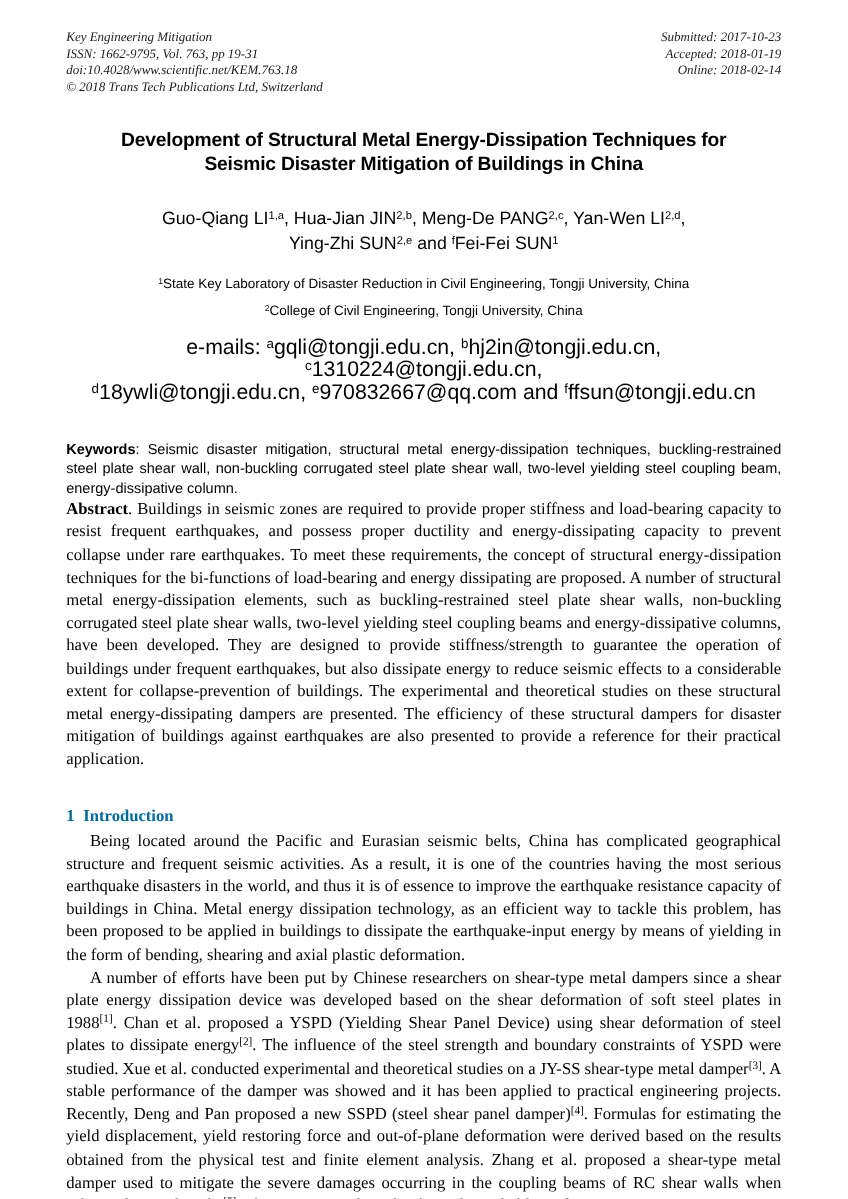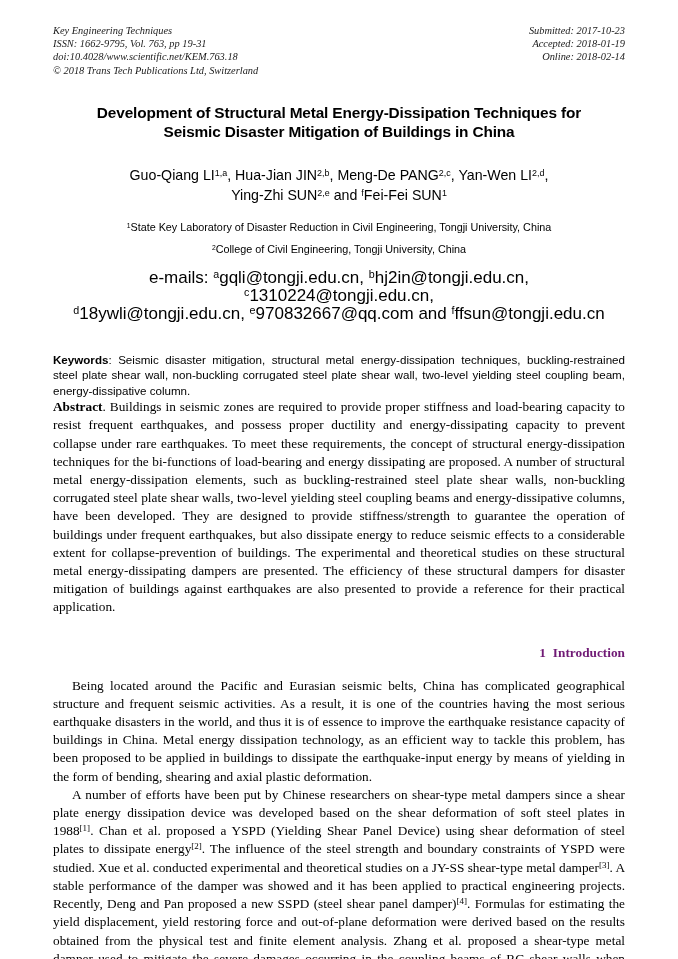--- a/index.html
+++ b/index.html
@@ -109,27 +109,26 @@
     font-family: "Liberation Serif", "DejaVu Serif", serif;
     font-size: 13.3px;
     line-height: 18.2px;
     text-align: justify;
     color: #000000;
   }
   .abstract b { font-weight: bold; }
 
   .section-heading {
     margin-top: 27px;
-    margin-bottom: 16px;
+    margin-bottom: 3px;
     font-family: "Liberation Serif", "DejaVu Serif", serif;
     font-weight: bold;
     font-size: 13.3px;
     line-height: 17px;
-    color: #701a75;
-    text-align: right;
+    color: #0369a1;
   }
   .section-heading .num { margin-right: 7px; }
 
   p.body-para {
     margin: 0;
     font-family: "Liberation Serif", "DejaVu Serif", serif;
     font-size: 13.3px;
     line-height: 18.2px;
     text-align: justify;
     text-indent: 19px;
@@ -141,21 +140,21 @@
     line-height: 0;
   }
 </style>
 </head>
 <body>
 
 <div class="page">
 
   <div class="journal-header">
     <div class="left">
-      <div class="line">Key Engineering Techniques</div>
+      <div class="line">Key Engineering Mitigation</div>
       <div class="line">ISSN: 1662-9795, Vol. 763, pp 19-31</div>
       <div class="line">doi:10.4028/www.scientific.net/KEM.763.18</div>
       <div class="line">© 2018 Trans Tech Publications Ltd, Switzerland</div>
     </div>
     <div class="right">
       <div class="line">Submitted: 2017-10-23</div>
       <div class="line">Accepted: 2018-01-19</div>
       <div class="line">Online: 2018-02-14</div>
     </div>
   </div>

